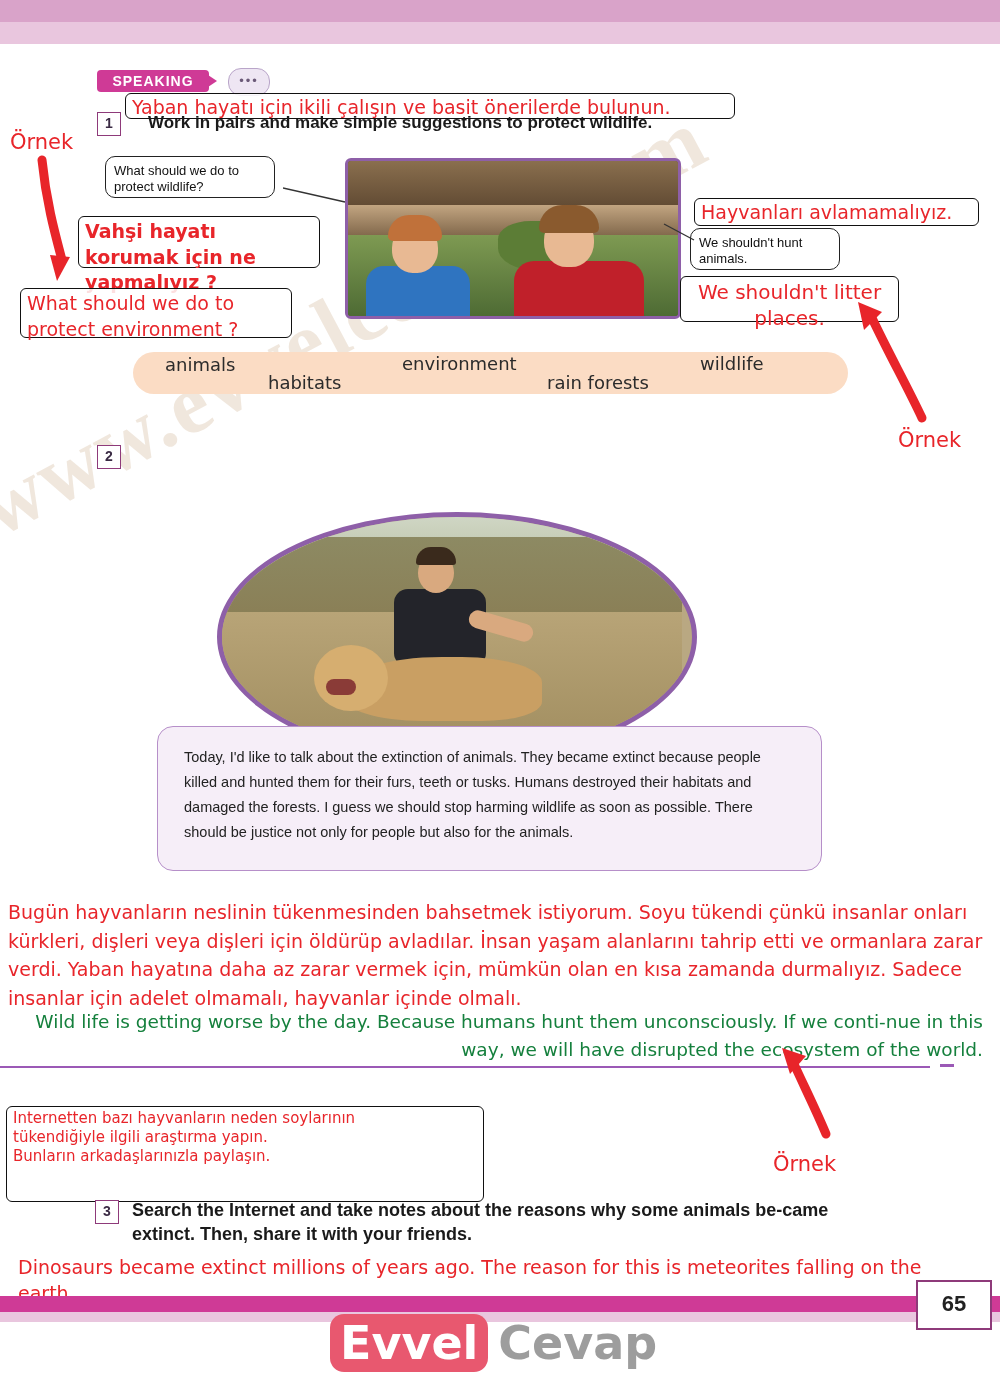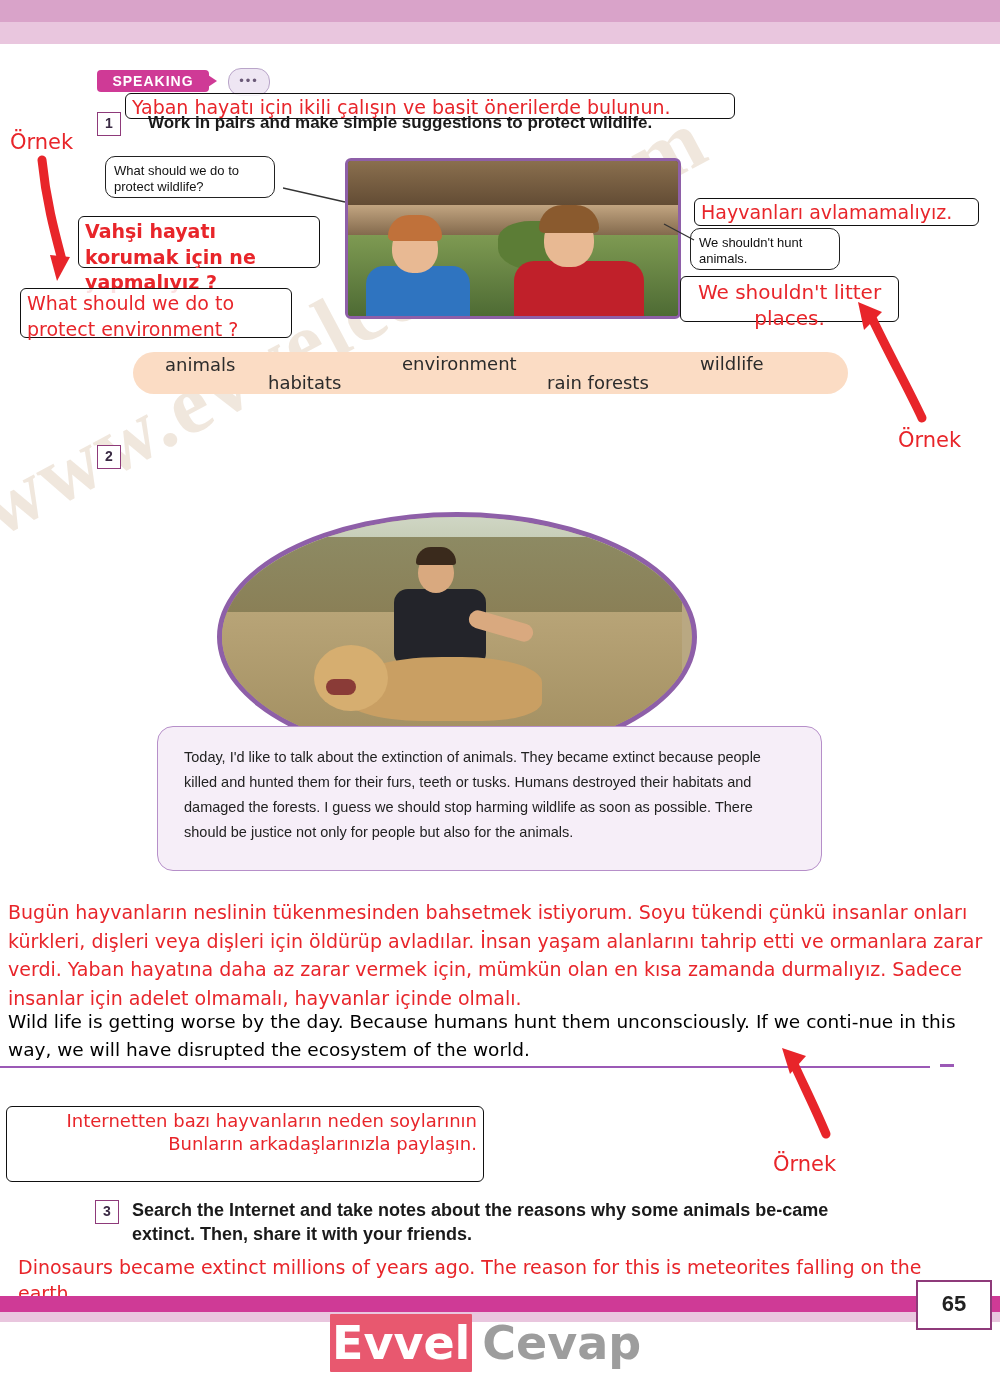--- a/index.html
+++ b/index.html
@@ -108,40 +108,40 @@
     font-size:14.5px;color:#222;line-height:1.72;
   }
 
   
   .redpara{
     position:absolute;left:8px;top:898px;width:975px;
     color:#e8252a;font-family:"DejaVu Sans", sans-serif;font-size:19px;line-height:1.5;
   }
   .bluepara{
     position:absolute;left:8px;top:1008px;width:975px;
-    color:#000000;font-family:"DejaVu Sans", sans-serif;font-size:18.5px;line-height:1.5;
+    color:#15803d;font-family:"DejaVu Sans", sans-serif;font-size:18.5px;line-height:1.5;text-align:right;
   }
   .purplerule{position:absolute;left:0;top:1066px;width:930px;height:2px;background:#9b59b6;}
   .purpledash{position:absolute;left:940px;top:1064px;width:14px;height:3px;background:#9b59b6;}
 
   
   .arrow{position:absolute;}
 
   
   .footerbar{position:absolute;left:0;top:1296px;width:1000px;height:16px;background:#cf3a96;}
   .footerbar2{position:absolute;left:0;top:1312px;width:1000px;height:10px;background:#e9c6de;}
   .pagenum{
     position:absolute;left:916px;top:1280px;width:72px;height:46px;background:#fff;
     border:2px solid #8e3a7a;color:#222;font-weight:bold;font-size:22px;text-align:center;line-height:44px;
   }
   .brand{
     position:absolute;left:330px;top:1316px;width:360px;height:70px;
     font-family:"DejaVu Sans", sans-serif;font-size:46px;font-weight:bold;
   }
-  .brand .b1{background:#e8586f;color:#fff;padding:2px 2px;border-radius:1px;}
+  .brand .b1{background:#e8586f;color:#fff;padding:2px 10px;border-radius:14px;}
   .brand .b2{color:#9d9d9d;margin-left:10px;}
 </style>
 </head>
 <body>
 
 <div class="page">
 
   <div class="topbar1"></div>
   <div class="topbar2"></div>
 
@@ -222,22 +222,23 @@
   </div>
 
   <div class="speechbox">Today, I'd like to talk about the extinction of animals. They became extinct because people killed and hunted them for their furs, teeth or tusks. Humans destroyed their habitats and damaged the forests. I guess we should stop harming wildlife as soon as possible. There should be justice not only for people but also for the animals.</div>
 
   <div class="redpara">Bugün hayvanların neslinin tükenmesinden bahsetmek istiyorum. Soyu tükendi çünkü insanlar onları kürkleri, dişleri veya dişleri için öldürüp avladılar. İnsan yaşam alanlarını tahrip etti ve ormanlara zarar verdi. Yaban hayatına daha az zarar vermek için, mümkün olan en kısa zamanda durmalıyız. Sadece insanlar için adelet olmamalı, hayvanlar içinde olmalı.</div>
   <div class="bluepara">Wild life is getting worse by the day. Because humans hunt them unconsciously. If we conti-nue in this way, we will have disrupted the ecosystem of the world.</div>
 
   <div class="purplerule"></div>
   <div class="purpledash"></div>
 
-  <div class="hwbox" style="left:6px;top:1106px;width:478px;height:76px;font-size:18px;line-height:1.28;text-align:right;">
+  <div class="hwbox" style="left:6px;top:1106px;width:478px;height:96px;font-size:15px;line-height:1.28;">
     <div>Internetten bazı hayvanların neden soylarının</div>
+    <div>tükendiğiyle ilgili araştırma yapın.</div>
     <div>Bunların arkadaşlarınızla paylaşın.</div>
   </div>
 
   <div class="hwplain" style="left:773px;top:1152px;font-size:21px;">Örnek</div>
   <svg class="arrow" style="left:780px;top:1034px;" width="90" height="110">
     <path d="M46,100 C36,76 24,52 14,30" stroke="#e8252a" stroke-width="9" fill="none" stroke-linecap="round"></path>
     <path d="M2,14 L26,22 L10,40 Z" fill="#e8252a"></path>
   </svg>
 
   <div class="num" style="left:95px;top:1200px;">3</div>

